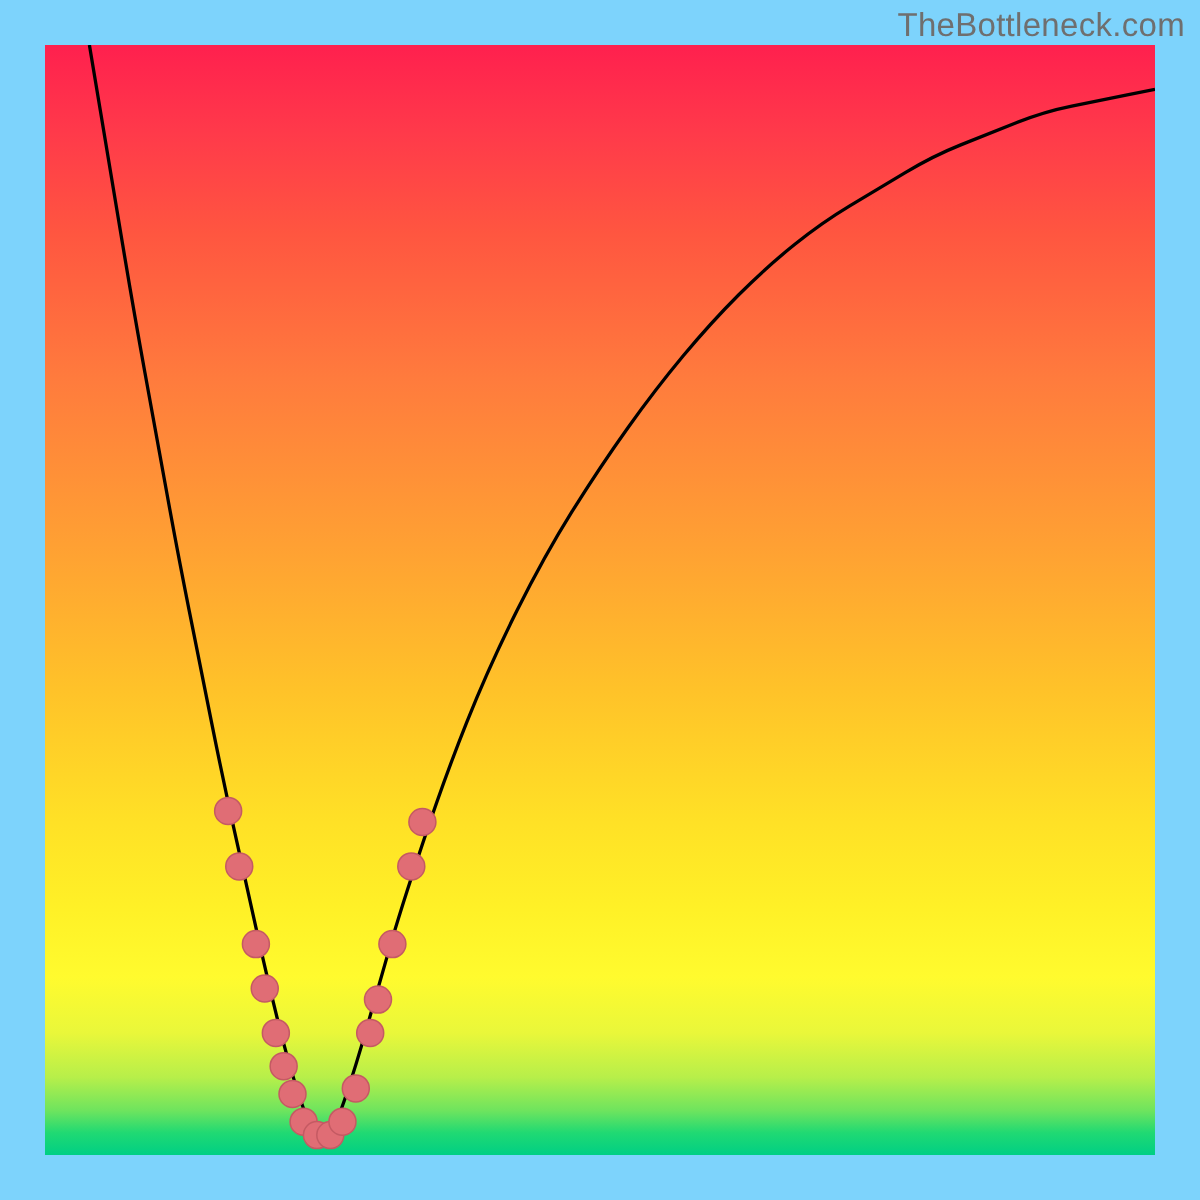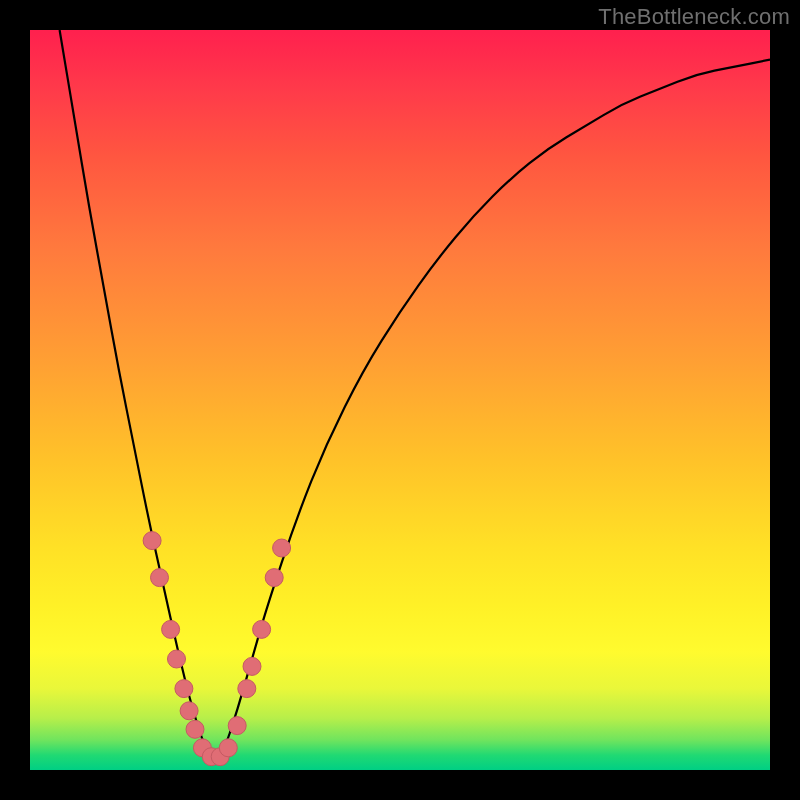--- a/index.html
+++ b/index.html
@@ -7,21 +7,21 @@
     padding: 0;
     width: 800px;
     height: 800px;
     overflow: hidden;
     font-family: Arial, Helvetica, sans-serif;
   }
   .stage {
     position: relative;
     width: 800px;
     height: 800px;
-    background: #000000;
+    background: #7dd3fc;
   }
   .plot-area {
     position: absolute;
     left: 30px;
     top: 30px;
     width: 740px;
     height: 740px;
     background: linear-gradient(to bottom,
       #ff204e 0%,
       #ff3a4a 8%,

